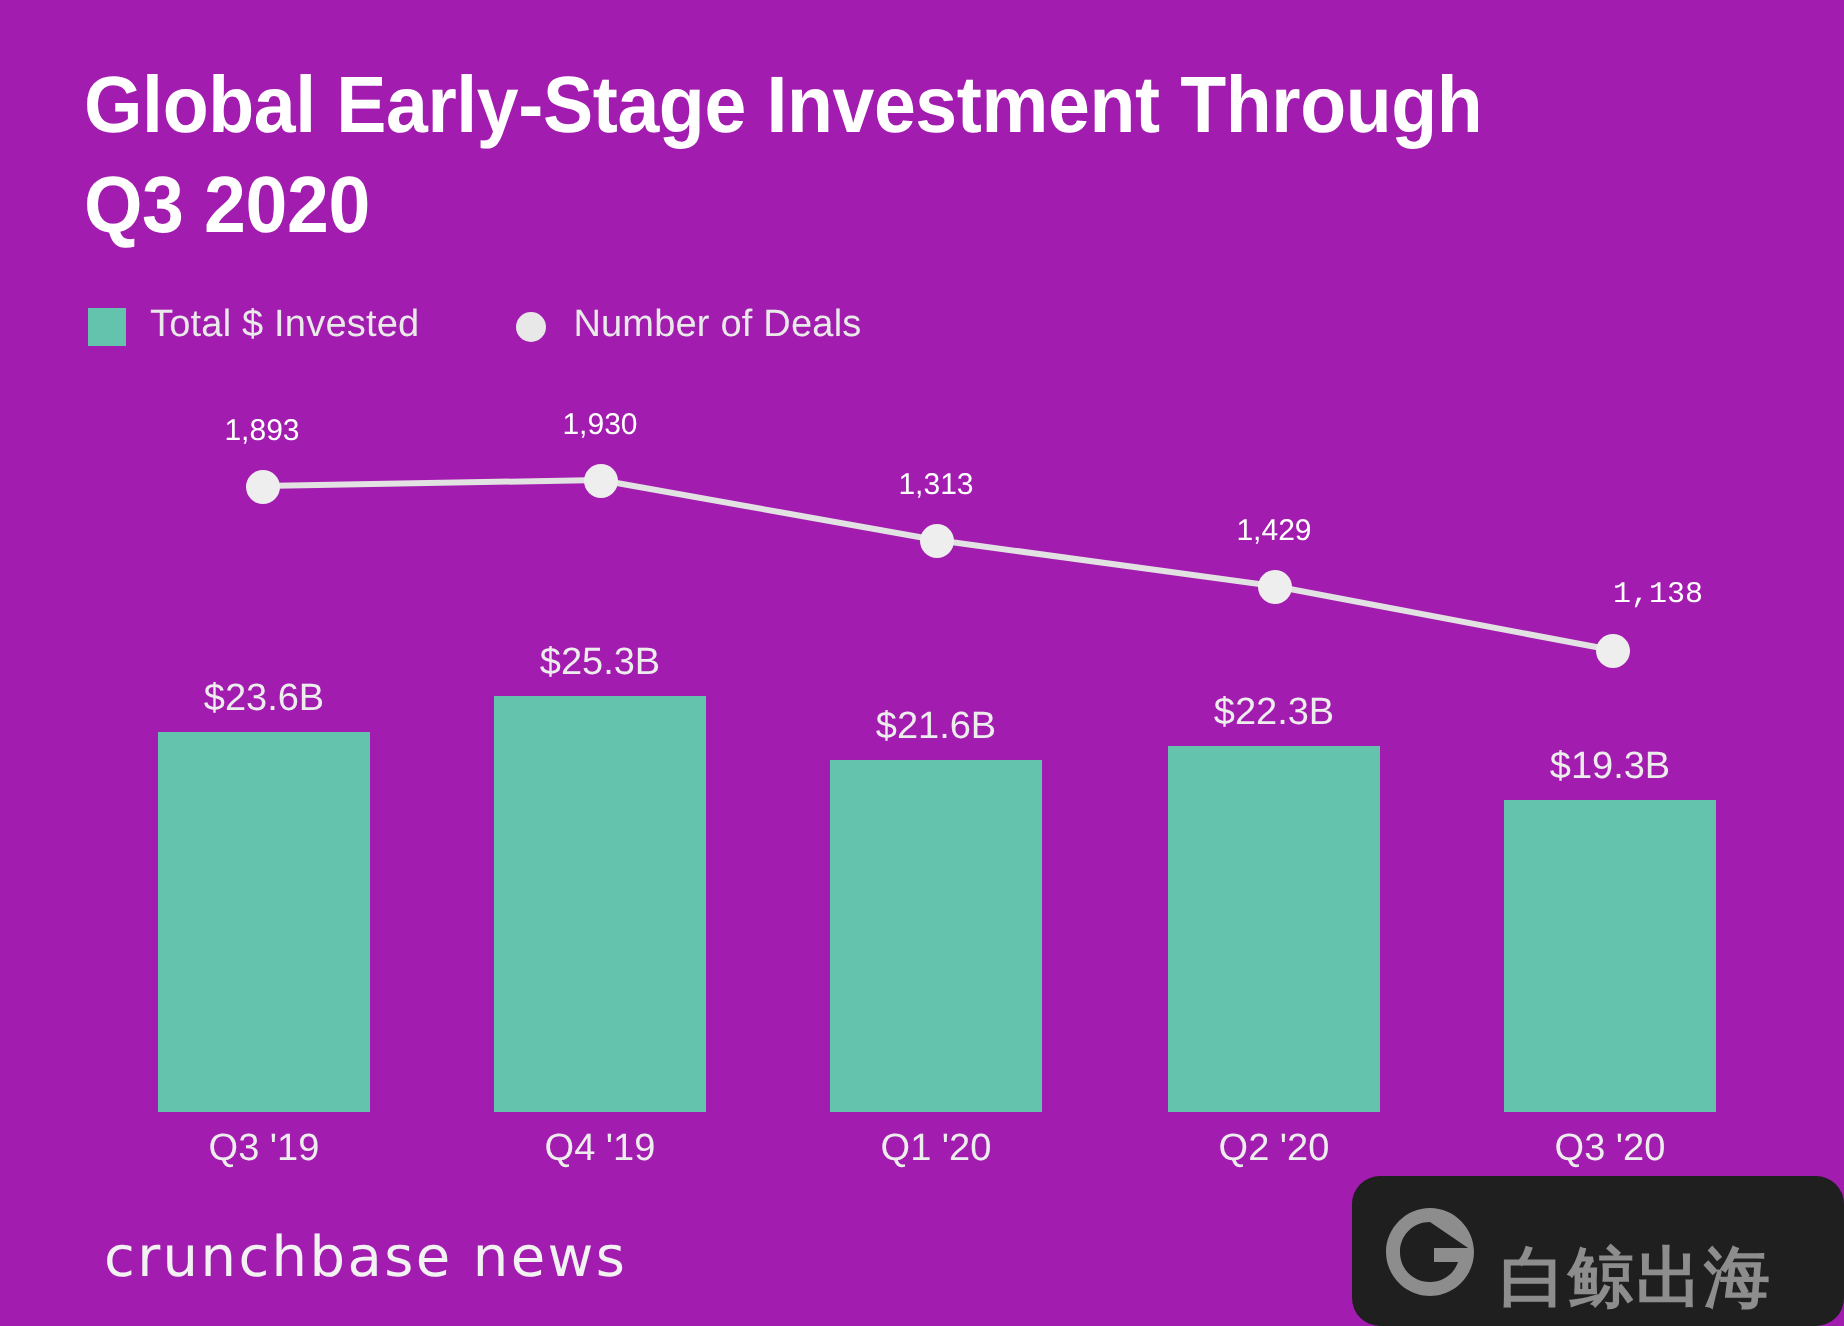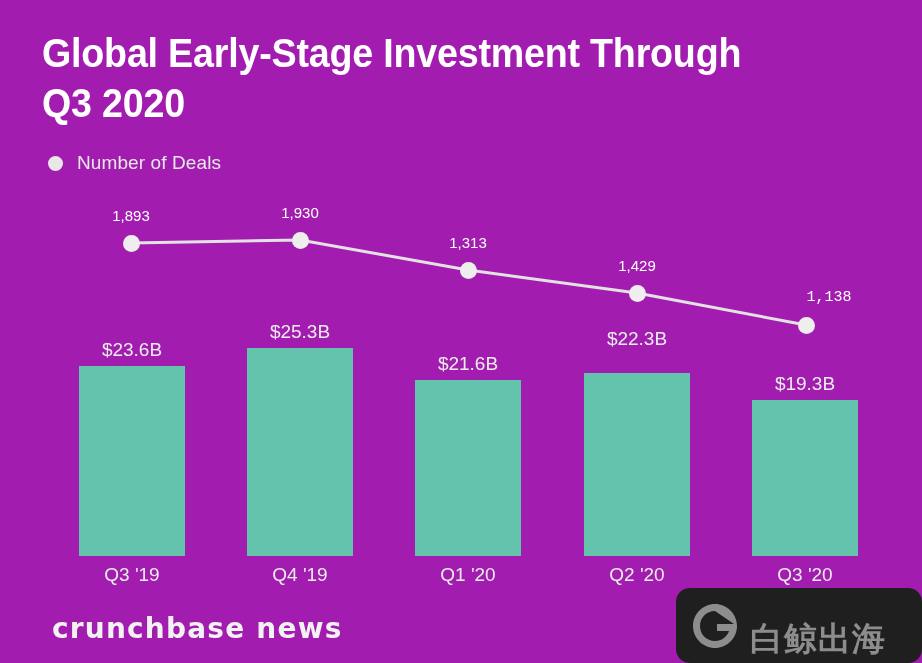--- a/index.html
+++ b/index.html
@@ -121,21 +121,21 @@
     top: 564px;
   }
 
   
   #footer-brand {
     position: absolute;
     left: 52px;
     top: 612px;
     color: #f2f2f2;
     font-size: 28px;
-    font-weight: bold;
+    font-weight: normal;
     letter-spacing: 1.2px;
     font-family: "DejaVu Sans", sans-serif;
   }
 
   
   #watermark {
     position: absolute;
     left: 676px;
     top: 588px;
     width: 246px;
@@ -165,37 +165,41 @@
 </head>
 <body>
 
 <div id="page">
 
   <div id="chart-title">Global Early-Stage Investment Through
 Q3 2020</div>
 
   <div id="legend">
     <div class="legend-item">
+      <span class="legend-swatch-square"></span>
+      <span class="legend-label">Total $ Invested</span>
+    </div>
+    <div class="legend-item">
       <span class="legend-swatch-dot"></span>
       <span class="legend-label">Number of Deals</span>
     </div>
   </div>
 
   <div id="plot">
 
     <div class="bar" style="left:79px;top:366px;width:106px;height:190px;"></div>
     <div class="bar" style="left:247px;top:348px;width:106px;height:208px;"></div>
     <div class="bar" style="left:415px;top:380px;width:106px;height:176px;"></div>
     <div class="bar" style="left:584px;top:373px;width:106px;height:183px;"></div>
     <div class="bar" style="left:752px;top:400px;width:106px;height:156px;"></div>
 
     <div class="bar-label" style="left:79px;top:339px;width:106px;">$23.6B</div>
     <div class="bar-label" style="left:247px;top:321px;width:106px;">$25.3B</div>
     <div class="bar-label" style="left:415px;top:353px;width:106px;">$21.6B</div>
-    <div class="bar-label" style="left:584px;top:328px;width:106px;">$22.3B</div>
+    <div class="bar-label" style="left:584px;top:346px;width:106px;">$22.3B</div>
     <div class="bar-label" style="left:752px;top:373px;width:106px;">$19.3B</div>
 
     <svg id="line-svg" viewBox="0 0 922 600" preserveAspectRatio="none">
       <polyline points="131,243 300,240 468,270 637,293 806,325" fill="none" stroke="#e2e2e2" stroke-width="3" stroke-linecap="round" stroke-linejoin="round"></polyline>
     </svg>
 
     <div class="marker" style="left:122.5px;top:234.5px;"></div>
     <div class="marker" style="left:291.5px;top:231.5px;"></div>
     <div class="marker" style="left:459.5px;top:261.5px;"></div>
     <div class="marker" style="left:628.5px;top:284.5px;"></div>

